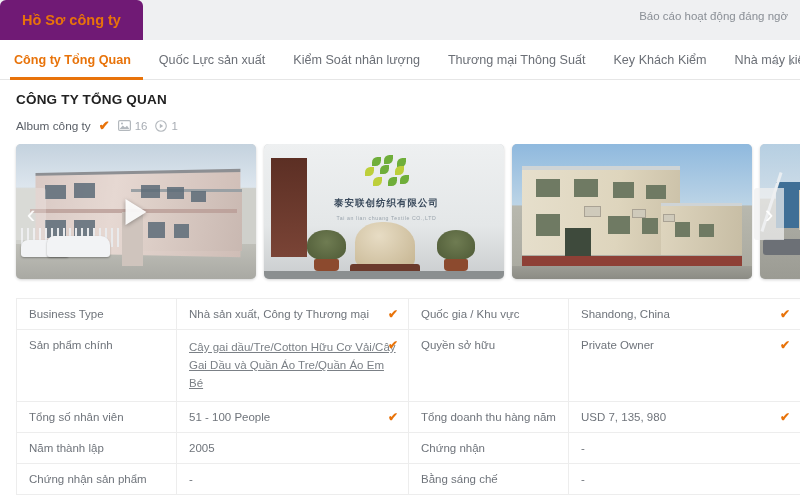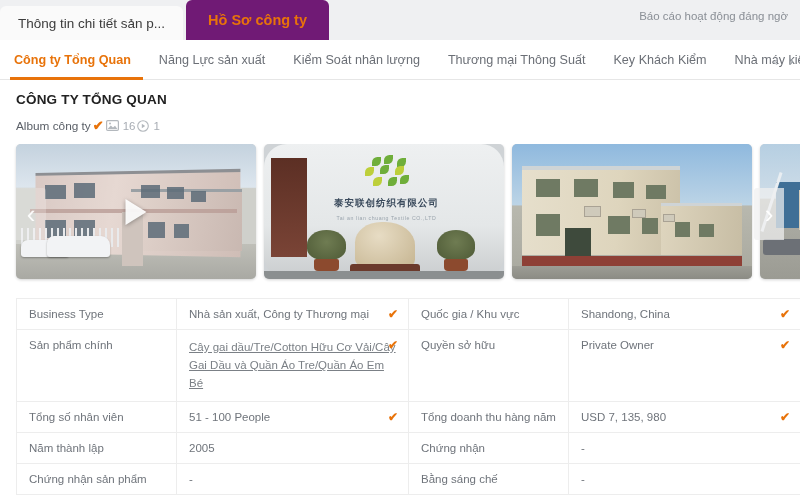--- a/index.html
+++ b/index.html
@@ -96,21 +96,21 @@
   }
   .section-title {
     font-size: 13.5px;
     font-weight: bold;
     color: #222;
     letter-spacing: .2px;
     margin-bottom: 11px;
   }
   .album-row {
     display: flex; align-items: center;
-    gap: 2px;
+    gap: 8px;
     font-size: 11.8px;
     color: #6b6f76;
     margin-bottom: 11px;
   }
   .album-label { color: #5b6068; }
   .chk { color: #e8730a; font-size: 13px; font-weight: bold; }
   .meta { display: flex; align-items: center; gap: 4px; color: #a8adb4; font-size: 11.5px; }
   .meta svg { display: block; }
 
   
@@ -157,21 +157,21 @@
     background: repeating-linear-gradient(90deg,#e9eaec 0 2px, transparent 2px 6px); }
   .img-factory .car {
     position:absolute; bottom:16%; background:#f2f3f5; border-radius: 7px 9px 3px 3px;
     box-shadow: 0 1px 2px rgba(0,0,0,.3);
   }
   .img-factory .car.c1 { left:2%; width:20%; height:13%; }
   .img-factory .car.c2 { left:13%; width:26%; height:16%; }
   .img-factory .pillar { position:absolute; left:44%; bottom:10%; width:9%; height:40%; background:#cfc4bd; }
 
   
-  .img-lobby { position:absolute; inset:0; background: linear-gradient(#eef0f1 0%, #e4e7e8 60%, #c9ccce 100%); border-radius: 23px; }
+  .img-lobby { position:absolute; inset:0; background: linear-gradient(#eef0f1 0%, #e4e7e8 60%, #c9ccce 100%); }
   .img-lobby .door { position:absolute; left:3%; top:10%; width:15%; height:74%; background:linear-gradient(#5c2f24,#7a4436); }
   .img-lobby .logo {
     position:absolute; left:40%; top:8%; width:24%; height:26%;
   }
   .img-lobby .leaf {
     position:absolute; width:9px; height:9px; border-radius: 60% 0 60% 0;
     background:#6fae3a;
   }
   .img-lobby .hz {
     position:absolute; left:22%; top:38%; width:58%; height:12%;
@@ -267,36 +267,33 @@
   td.val a { color: #7b8086; text-decoration: underline; cursor: pointer; }
   .multi { line-height: 1.55; display:block; }
 </style>
 </head>
 <body>
 
 <div class="page">
 
   <div class="topbar">
     <div class="top-tabs">
-      <div class="top-tab">
-        <span>Thông tin chi tiết sản p...</span>
-      </div>
       <div class="top-tab active">
         <span>Hồ Sơ công ty</span>
       </div>
     </div>
     <div class="report-link">Báo cáo hoạt động đáng ngờ</div>
   </div>
 
   <div class="navbar">
     <div class="nav-item active">
       <span>Công ty Tổng Quan</span>
     </div>
     <div class="nav-item">
-      <span>Năng Lực sản xuất</span>
+      <span>Quốc Lực sản xuất</span>
     </div>
     <div class="nav-item">
       <span>Kiểm Soát nhân lượng</span>
     </div>
     <div class="nav-item">
       <span>Thương mại Thông Suất</span>
     </div>
     <div class="nav-item">
       <span>Key Khách Kiểm</span>
     </div>

